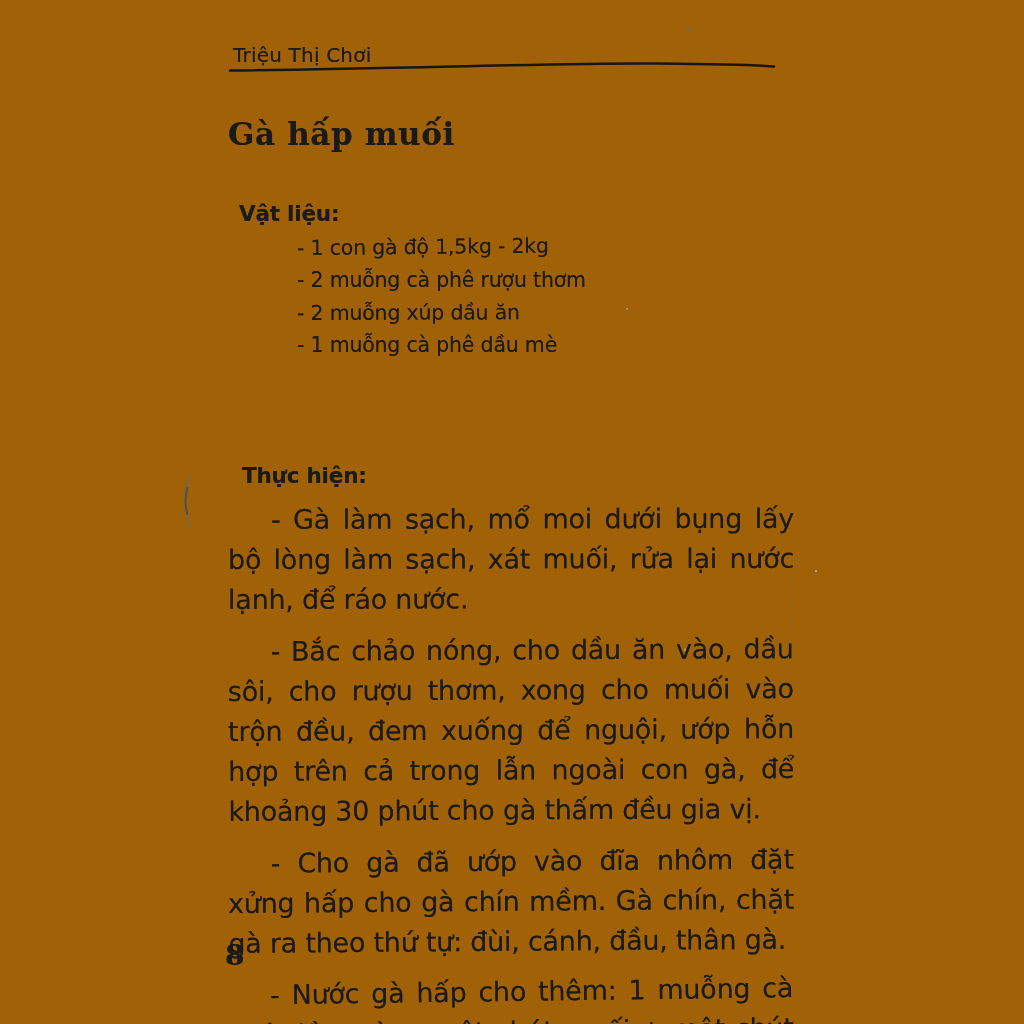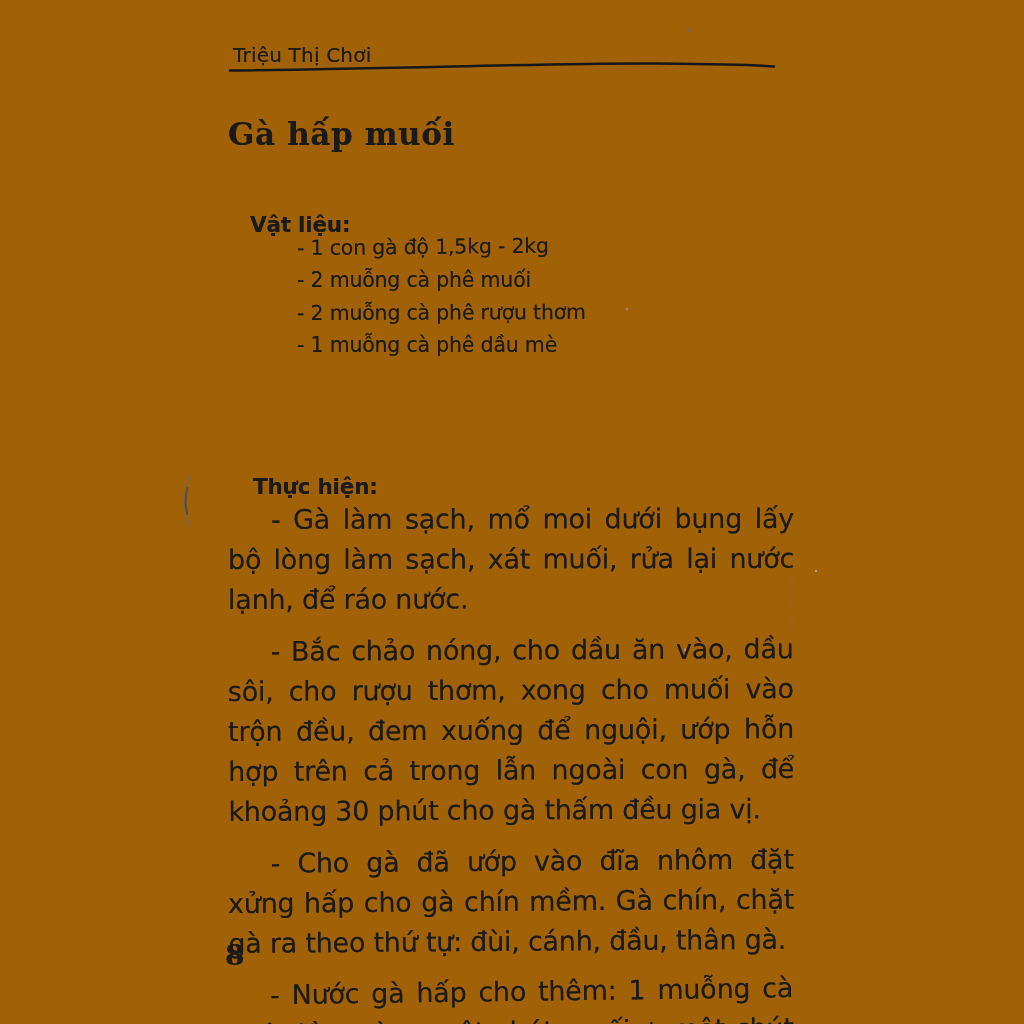--- a/index.html
+++ b/index.html
@@ -44,21 +44,21 @@
     font-family: "DejaVu Serif", serif;
     font-weight: 700;
     font-size: 31px;
     letter-spacing: 0.6px;
     white-space: nowrap;
   }
 
   
   .sec-heading {
     position: absolute;
-    margin: 17px;
+    margin: 6px;
     font-size: 21.5px;
     font-weight: 700;
     letter-spacing: -0.2px;
     white-space: nowrap;
   }
   .ing-heading { left: 233px; top: 195px; }
   .method-heading { left: 236px; top: 457px; }
 
   
   .ingredients {
@@ -143,22 +143,22 @@
   <svg class="header-rule" width="550" height="14" viewBox="0 0 550 14" aria-hidden="true">
     <path d="M 3 10.5 C 180 8.5, 340 2.5, 430 3.5 S 540 5.5, 547 6.5" fill="none" stroke="#161616" stroke-width="2.5" stroke-linecap="round"></path>
   </svg>
 
   <h1 class="title">Gà hấp muối</h1>
 
   <h2 class="sec-heading ing-heading">Vật liệu:</h2>
 
   <ul class="ingredients">
     <li>- 1 con gà độ 1,5kg - 2kg</li>
-    <li>- 2 muỗng cà phê muối</li>
     <li>- 2 muỗng cà phê rượu thơm</li>
+    <li>- 2 muỗng xúp dầu ăn</li>
     <li>- 1 muỗng cà phê dầu mè</li>
   </ul>
 
   <h2 class="sec-heading method-heading">Thực hiện:</h2>
 
   <div class="steps">
     <p>- Gà làm sạch, mổ moi dưới bụng lấy bộ lòng làm sạch, xát muối, rửa lại nước lạnh, để ráo nước.</p>
     <p>- Bắc chảo nóng, cho dầu ăn vào, dầu sôi, cho rượu thơm, xong cho muối vào trộn đều, đem xuống để nguội, ướp hỗn hợp trên cả trong lẫn ngoài con gà, để khoảng 30 phút cho gà thấm đều gia vị.</p>
     <p>- Cho gà đã ướp vào đĩa nhôm đặt xửng hấp cho gà chín mềm. Gà chín, chặt gà ra theo thứ tự: đùi, cánh, đầu, thân gà.</p>
     <p>- Nước gà hấp cho thêm: 1 muỗng cà phê dầu mè + một chút muối + một chút tiêu + một chút đường, nêm vừa ăn là được.</p>

